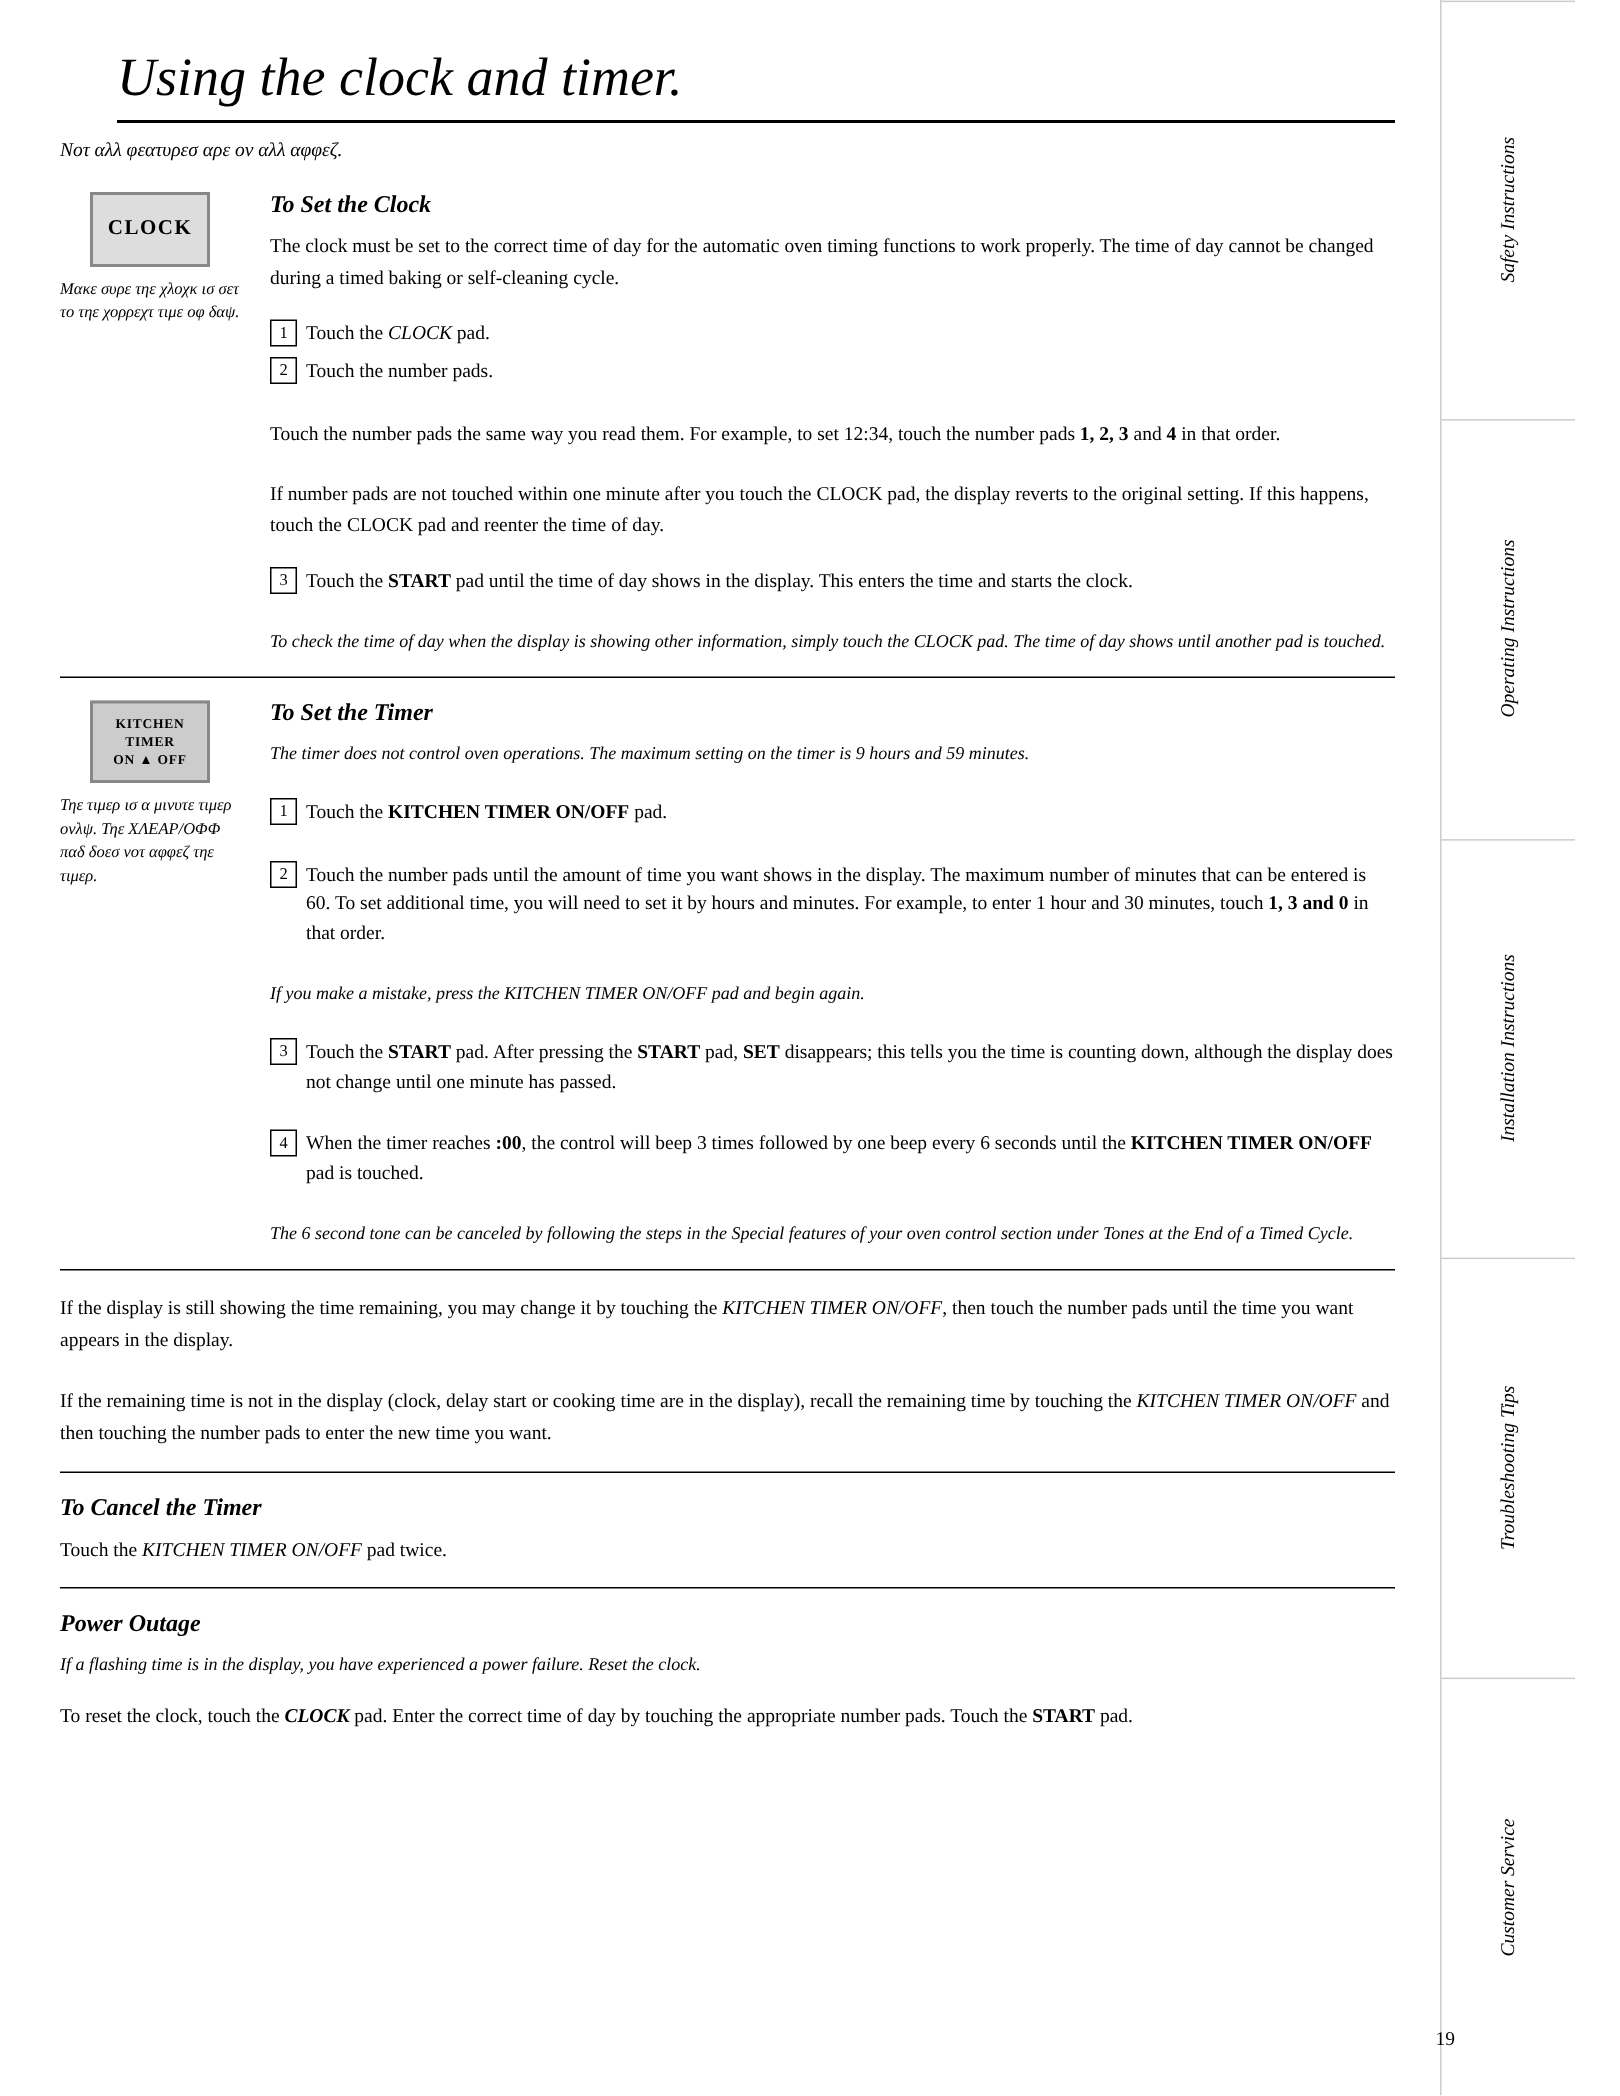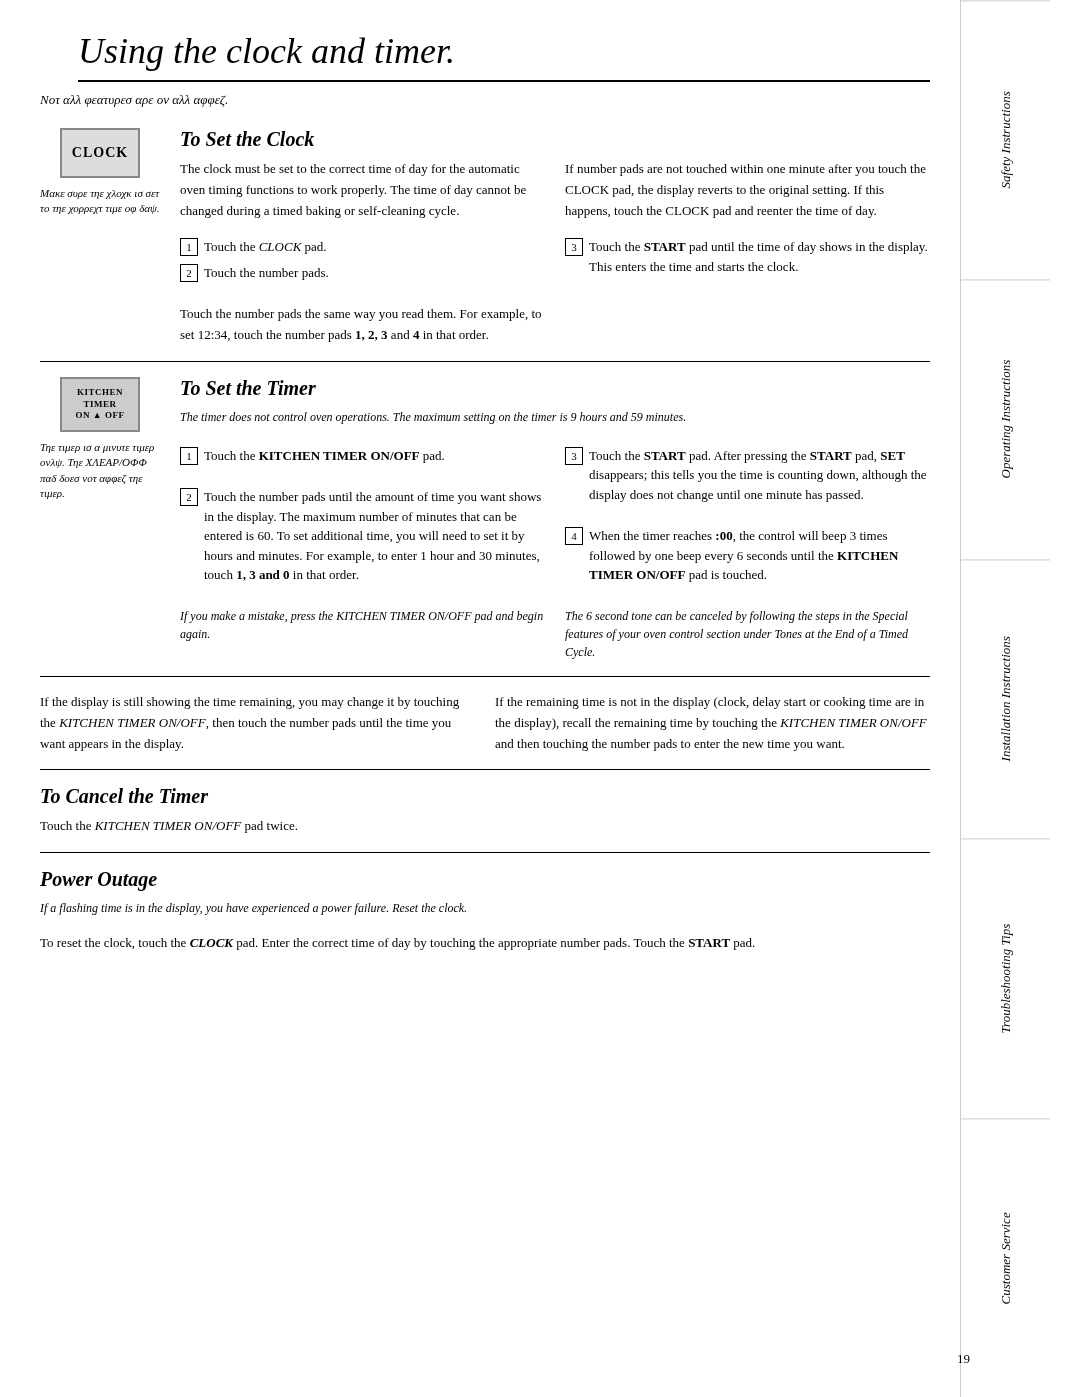--- a/index.html
+++ b/index.html
@@ -109,36 +109,37 @@
       font-style: italic;
       line-height: 1.4;
       text-align: left;
     }
 
     .clock-content {
       flex: 1;
     }
 
     .section-title {
-      font-size: 20px;
+      font-size: 16px;
       font-style: italic;
       font-weight: bold;
       margin-bottom: 8px;
     }
 
     .section-body {
       font-size: 13px;
       line-height: 1.6;
     }
 
     
     .two-col {
       display: flex;
       gap: 20px;
       margin-top: 4px;
+      flex-direction: column;
     }
 
     .col-left {
       flex: 1;
     }
 
     .col-right {
       flex: 1;
     }
 
@@ -277,20 +278,21 @@
             <p class="section-body">Touch the number pads the same way you read them. For example, to set 12:34, touch the number pads <b>1, 2, 3</b> and <b>4</b> in that order.</p>
           </div>
           <div class="col-right">
             <p class="section-body">If number pads are not touched within one minute after you touch the CLOCK pad, the display reverts to the original setting. If this happens, touch the CLOCK pad and reenter the time of day.</p>
             <br>
             <div class="step">
               <div class="step-number">3</div>
               <span class="step-text">Touch the <b>START</b> pad until the time of day shows in the display. This enters the time and starts the clock.</span>
             </div>
             <br>
+            <p class="italic-note">To check the time of day when the display is showing other information, simply touch the CLOCK pad. The time of day shows until another pad is touched.</p>
           </div>
         </div>
       </div>
     </div>
 
     <hr class="section-divider">
 
     <div class="timer-section">
       <div class="timer-image-area">
         <div class="timer-box">

